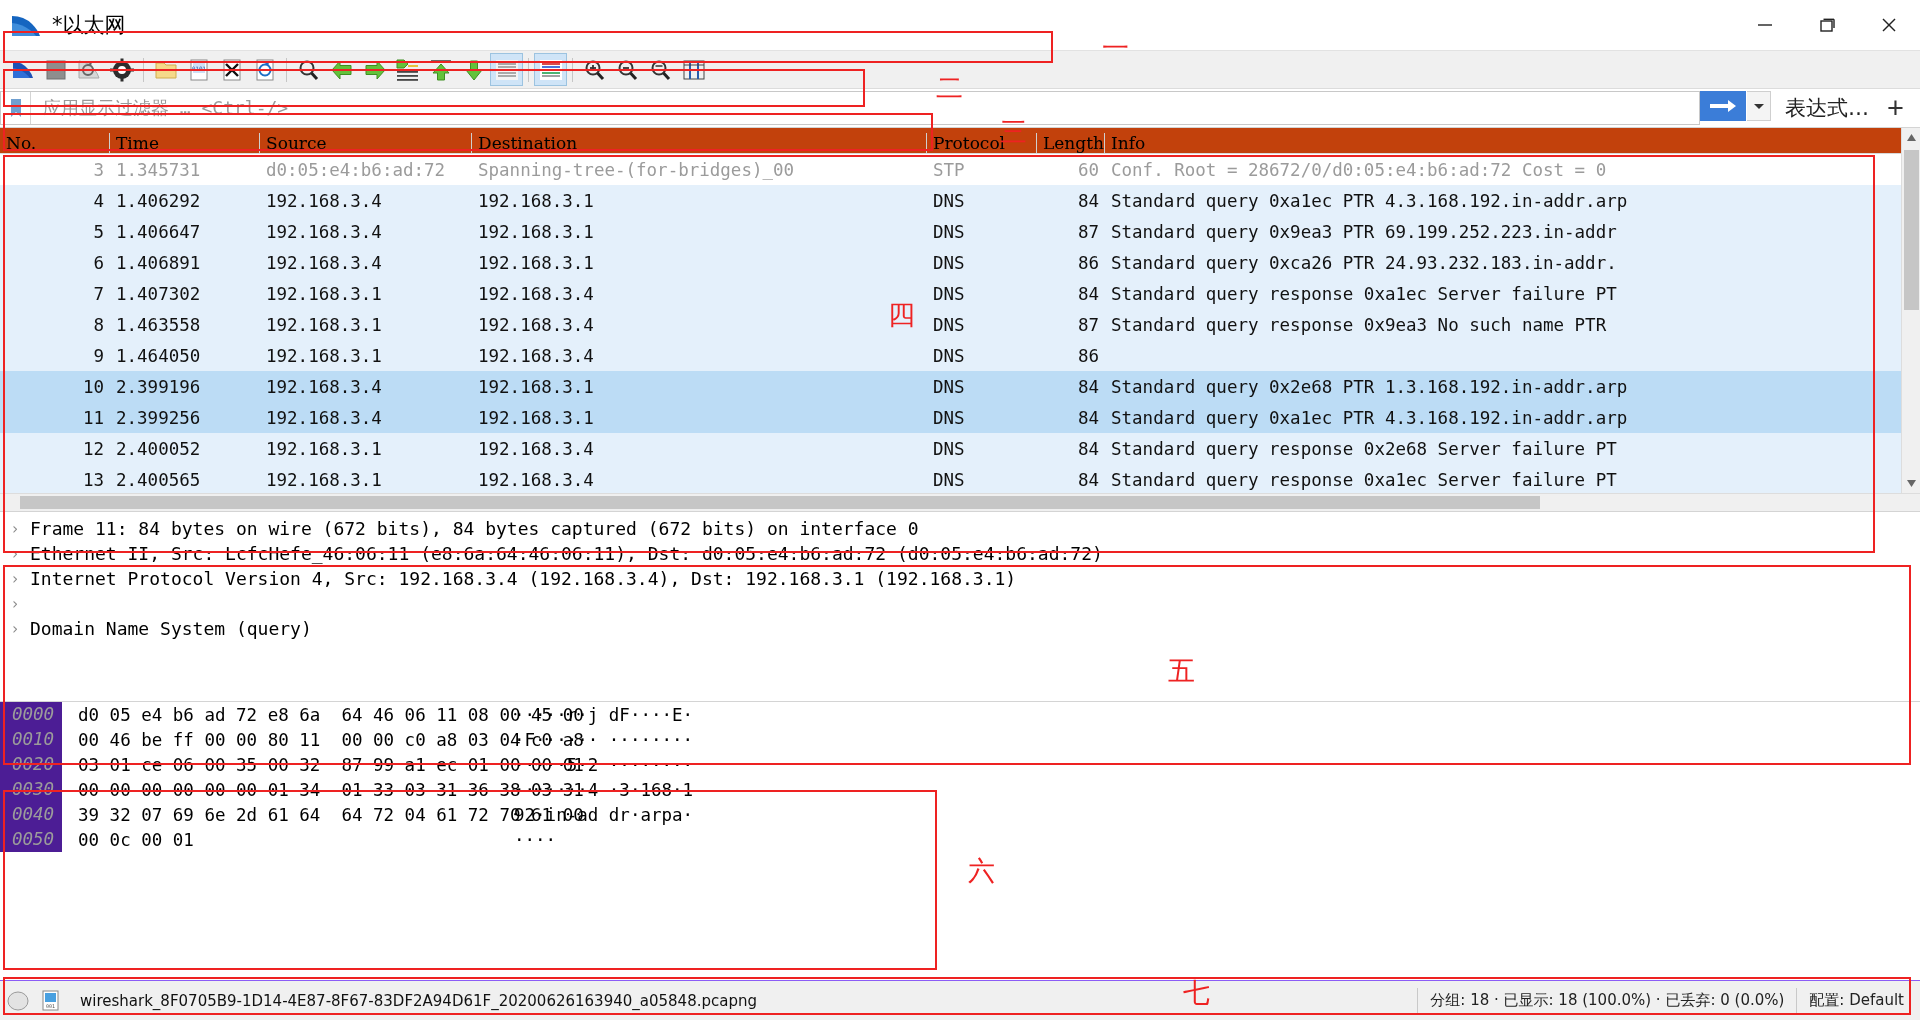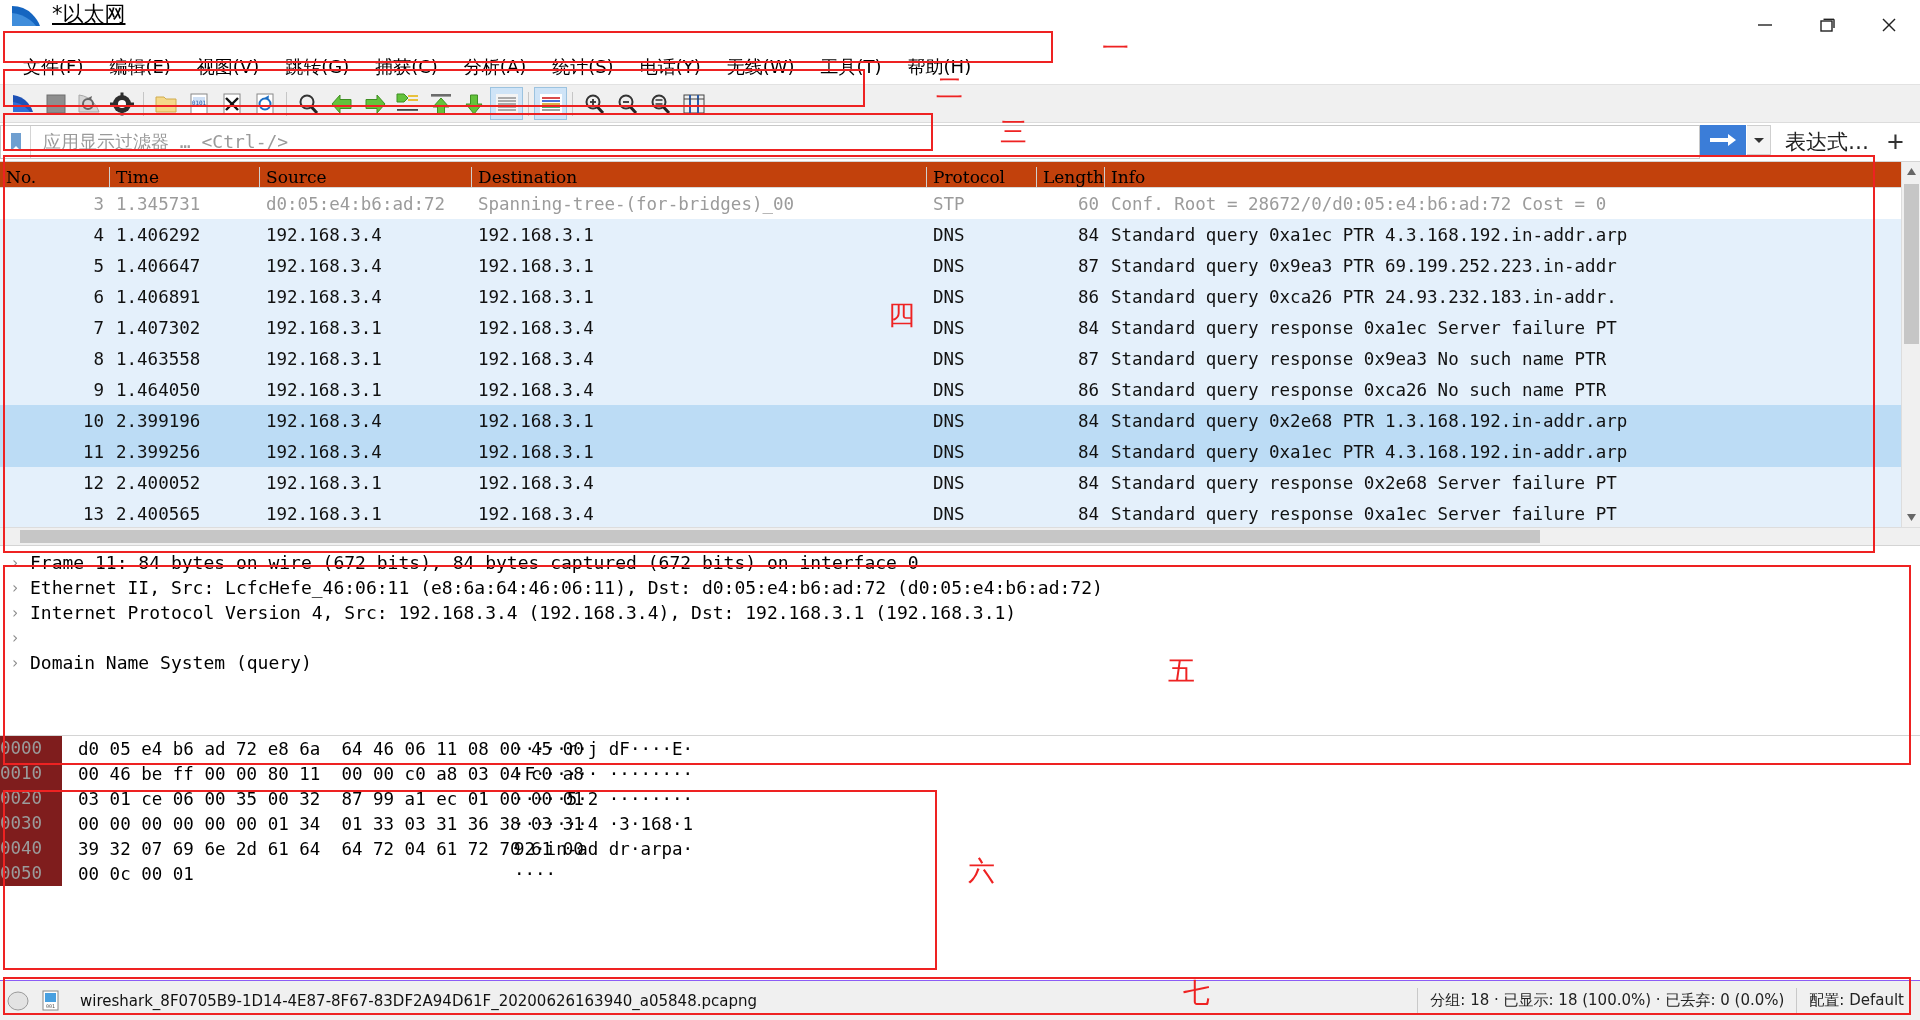--- a/index.html
+++ b/index.html
@@ -7,22 +7,22 @@
     margin: 0; padding: 0;
     width: 1920px; height: 1020px;
     overflow: hidden;
     background: #ffffff;
     font-family: "Liberation Sans", sans-serif;
   }
   .app { position: relative; width: 1920px; height: 1020px; background:#ffffff; }
 
   
   .titlebar {
-    height: 50px; display:flex; 
-    background:#ffffff; padding-left:10px;text-decoration:underline;
+    height: 50px; display:flex; align-items:center;
+    background:#ffffff; padding-left:10px;
   }
   .shark-logo { width:34px; height:30px; position:relative; margin-right:8px; }
   .title-text { font-size:21px; color:#000; font-family:"DejaVu Sans", sans-serif; }
   .win-btns { margin-left:auto; display:flex; height:50px; }
   .win-btn {
     width:62px; height:50px; display:flex; align-items:center; justify-content:center;
     font-size:17px; color:#222;
   }
   .win-btn svg { display:block; }
 
@@ -114,21 +114,21 @@
   
   .detail-pane { background:#fff; padding:4px 0 0 0; }
   .det-row { display:flex; align-items:center; height:25px;
     font-size:18px; font-family:"DejaVu Sans Mono", monospace; color:#000; white-space:nowrap; }
   .det-arrow { width:30px; text-align:center; color:#8a8a8a; font-size:15px; }
 
   
   .bytes-pane { background:#fff; }
   .by-row { display:flex; height:25px; align-items:center;
     font-size:17.5px; font-family:"DejaVu Sans Mono", monospace; white-space:pre; }
-  .by-off { width:62px; color:#9b9b9b; background:#7f1d1d; height:25px; line-height:25px;}
+  .by-off { width:62px; padding-left:12px; color:#9b9b9b; background:#4c1d95; height:25px; line-height:25px;font-style:italic;}
   .by-hex { padding-left:16px; color:#000; }
   .by-asc { padding-left:22px; color:#000; }
 
   
   .statusbar {
     height:40px; display:flex; align-items:center;
     background:#f0f0f0; border-top:1px solid #8b5cf6;
     font-size:15px; color:#222; font-family:"DejaVu Sans", sans-serif;
   }
   .sb-file { padding-left:14px; font-size:15px; color:#111; font-family:"DejaVu Sans", sans-serif;}
@@ -162,33 +162,20 @@
       </div>
       <div class="win-btn">
         <svg width="18" height="18">
           <line x1="3" y1="3" x2="15" y2="15" stroke="#222" stroke-width="1.4"></line>
           <line x1="15" y1="3" x2="3" y2="15" stroke="#222" stroke-width="1.4"></line>
         </svg>
       </div>
     </div>
   </div>
 
-  <div class="menubar" id="menubar">
-      <div class="menu-item">文件(F)</div>
-      <div class="menu-item">编辑(E)</div>
-      <div class="menu-item">视图(V)</div>
-      <div class="menu-item">跳转(G)</div>
-      <div class="menu-item">捕获(C)</div>
-      <div class="menu-item">分析(A)</div>
-      <div class="menu-item">统计(S)</div>
-      <div class="menu-item">电话(Y)</div>
-      <div class="menu-item">无线(W)</div>
-      <div class="menu-item">工具(T)</div>
-      <div class="menu-item">帮助(H)</div>
-    </div>
 
   <div class="toolbar">
     <div class="tb">
       <svg width="26" height="24" viewBox="0 0 26 24">
         <path d="M3 20 L3 3 Q12 4 18 11 Q22 16 23 20 Z" fill="#1d51b5"></path>
         <path d="M3 20 L3 10 Q10 11 15 15 Q18 17.5 20 20 Z" fill="#2f6fd8"></path>
       </svg>
     </div>
     <div class="tb">
       <svg width="26" height="24">
@@ -422,21 +409,20 @@
           <div class="c-len">87</div>
           <div class="c-info">Standard query response 0x9ea3 No such name PTR </div>
         </div>
         <div class="pl-row row-lite">
           <div class="c-no">9</div>
           <div class="c-time">1.464050</div>
           <div class="c-src">192.168.3.1</div>
           <div class="c-dst">192.168.3.4</div>
           <div class="c-proto">DNS</div>
           <div class="c-len">86</div>
-          <div class="c-info">Standard query response 0xca26 No such name PTR </div>
         </div>
         <div class="pl-row row-sel">
           <div class="c-no">10</div>
           <div class="c-time">2.399196</div>
           <div class="c-src">192.168.3.4</div>
           <div class="c-dst">192.168.3.1</div>
           <div class="c-proto">DNS</div>
           <div class="c-len">84</div>
           <div class="c-info">Standard query 0x2e68 PTR 1.3.168.192.in-addr.arp</div>
         </div>

